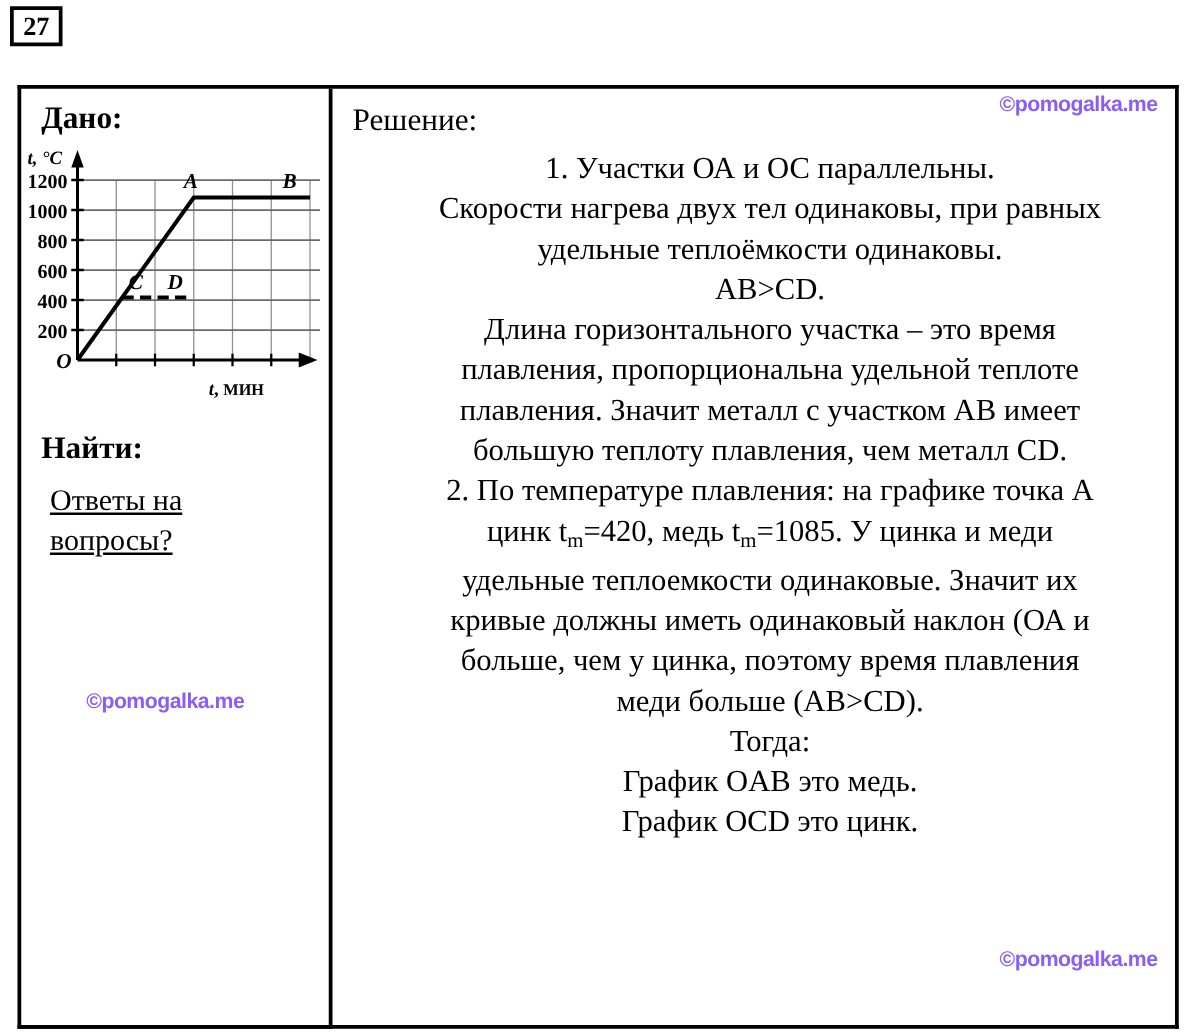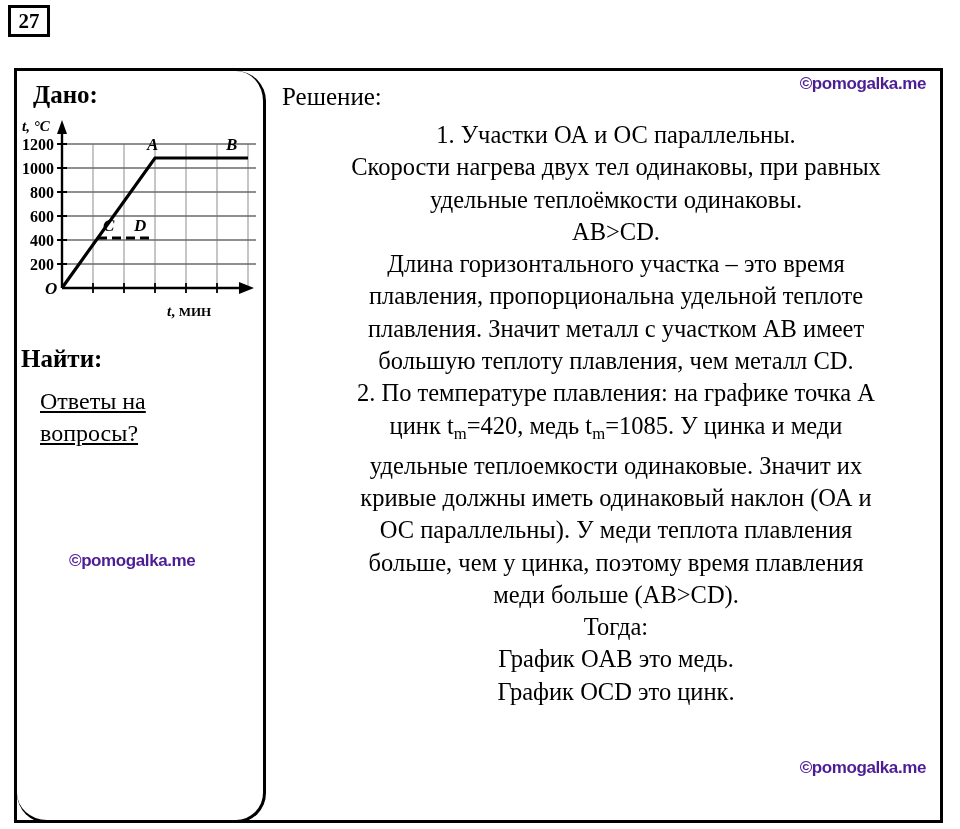--- a/index.html
+++ b/index.html
@@ -50,21 +50,20 @@
   #col-left {
     position: absolute;
     left: 0;
     top: 0;
     width: 249px;
     height: 752px;
     box-sizing: border-box;
     border-right: 3px solid #000;
     border-bottom: 3px solid #000;
     padding: 0;
-    border-radius: 30px;
   }
   #col-right {
     position: absolute;
     left: 249px;
     top: 0;
     right: 0;
     height: 755px;
     box-sizing: border-box;
     padding: 0;
     overflow: hidden;
@@ -78,40 +77,40 @@
     line-height: 1.1;
     margin: 0;
   }
   #given-heading {
     position: absolute;
     left: 16px;
     top: 10px;
   }
   #find-heading {
     position: absolute;
-    left: 4px;
+    left: 16px;
     top: 274px;
   }
   #find-body {
     position: absolute;
     left: 23px;
     top: 315px;
     width: 200px;
     font-family: "Liberation Serif", serif;
     font-size: 24px;
     line-height: 1.32;
     text-decoration: underline;
   }
   .watermark {
     font-family: "Liberation Sans", sans-serif;
     font-weight: bold;
     font-size: 17px;
     letter-spacing: -0.4px;
     white-space: nowrap;
-    color: #4c1d95;
+    color: #8b5cf6;
   }
   #watermark-left {
     position: absolute;
     left: 52px;
     top: 480px;
   }
   #watermark-top-right {
     position: absolute;
     right: 14px;
     top: 3px;
@@ -276,21 +275,20 @@
         <div class="line">удельные теплоёмкости одинаковы.</div>
         <div class="line">AB&gt;CD.</div>
         <div class="line">Длина горизонтального участка – это время</div>
         <div class="line">плавления, пропорциональна удельной теплоте</div>
         <div class="line">плавления. Значит металл с участком AB имеет</div>
         <div class="line">большую теплоту плавления, чем металл CD.</div>
         <div class="line">2. По температуре плавления: на графике точка A</div>
         <div class="line"><span>цинк t</span><span class="sub">m</span><span>=420, медь t</span><span class="sub">m</span><span>=1085. У цинка и меди</span></div>
         <div class="line">удельные теплоемкости одинаковые. Значит их</div>
         <div class="line">кривые должны иметь одинаковый наклон (ОА и</div>
-        <div class="line">ОС параллельны). У меди теплота плавления</div>
         <div class="line">больше, чем у цинка, поэтому время плавления</div>
         <div class="line">меди больше (AB&gt;CD).</div>
         <div class="line">Тогда:</div>
         <div class="line">График OAB это медь.</div>
         <div class="line">График OCD это цинк.</div>
       </div>
 
     <div id="watermark-bottom-right" class="watermark">©pomogalka.me</div>
   </div>
 </div>

